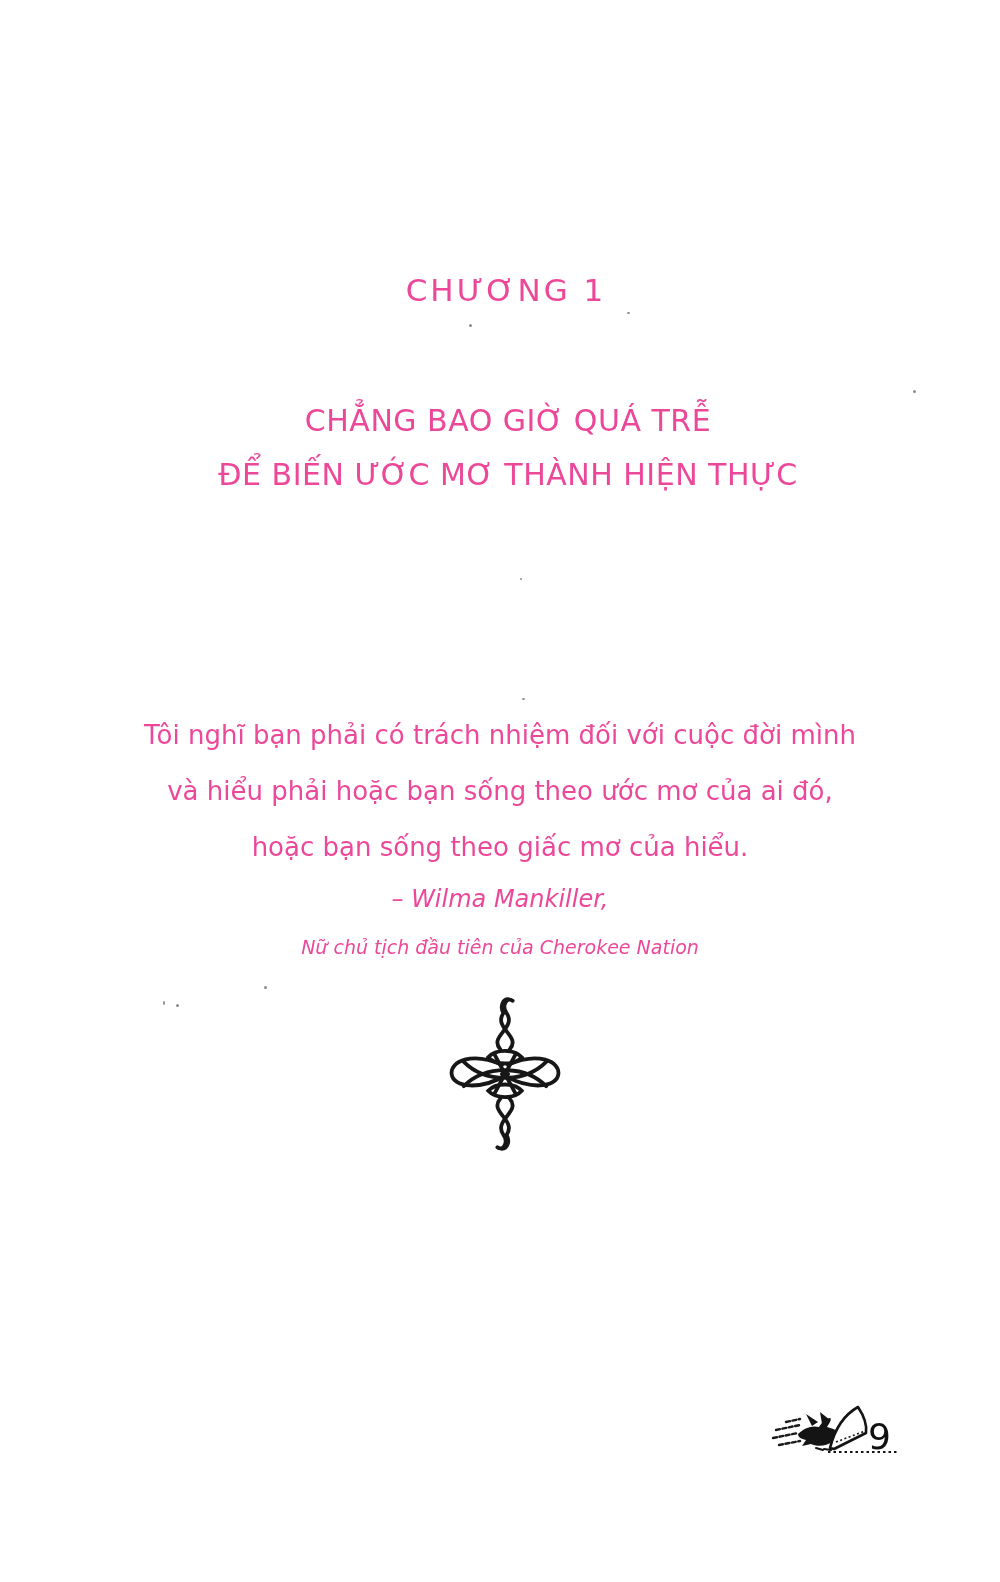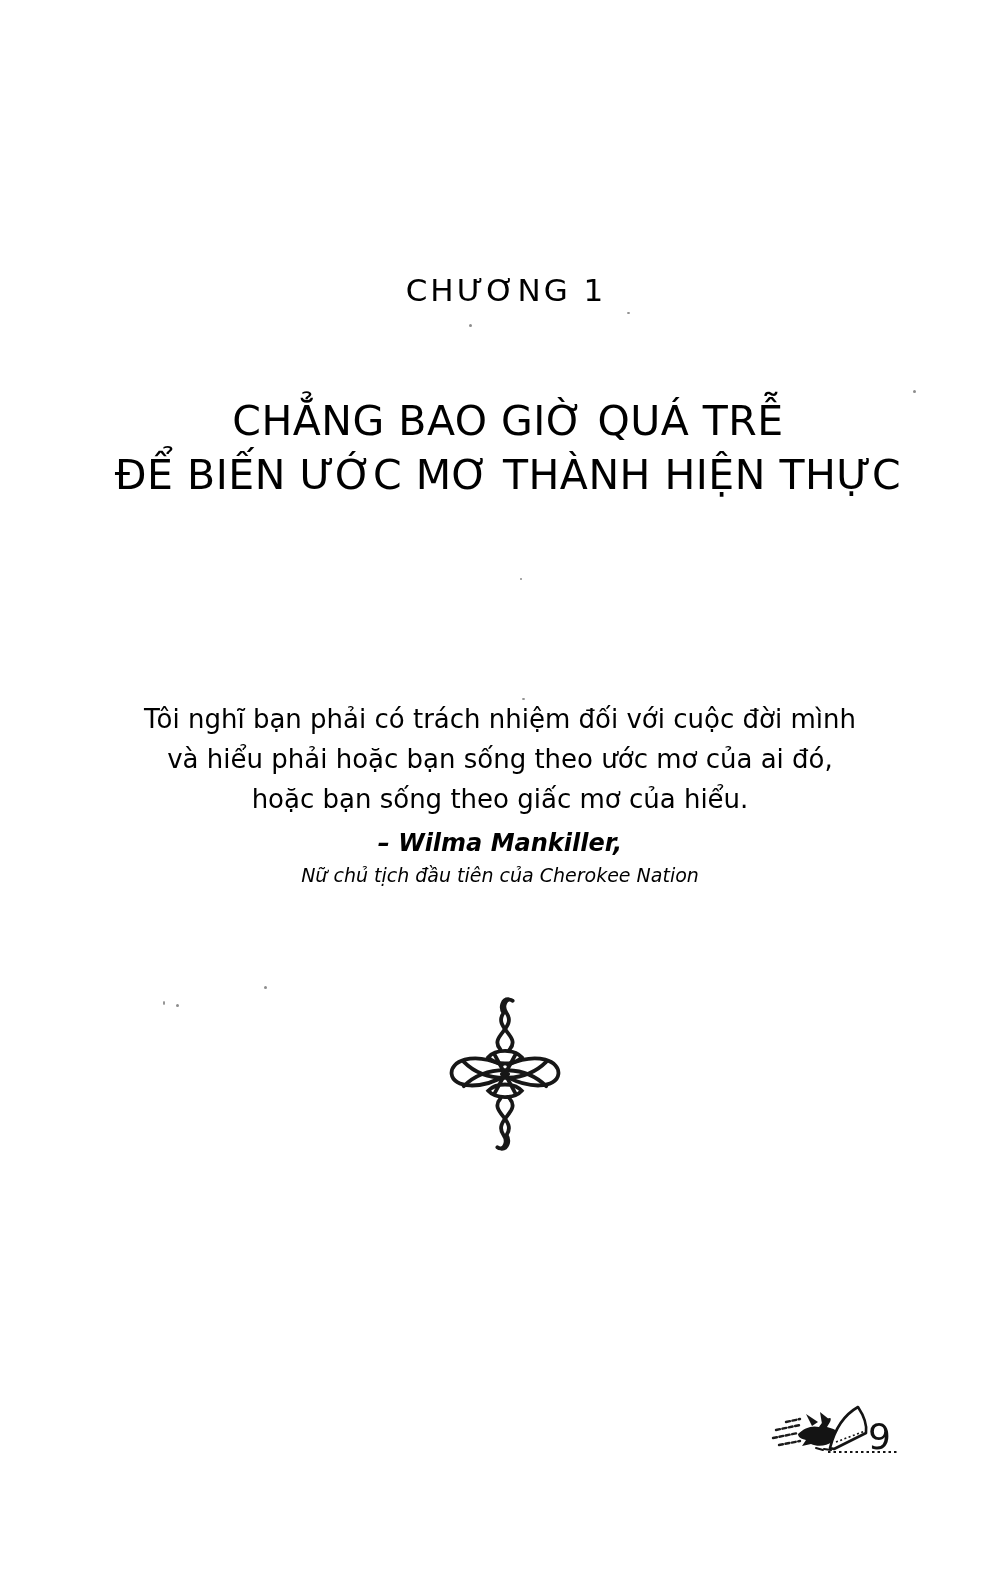--- a/index.html
+++ b/index.html
@@ -2,64 +2,63 @@
 <html><head>
 <meta charset="utf-8">
 <style>
   * { box-sizing: border-box; }
   html, body { margin: 0; padding: 0; background: #ffffff; }
   .book-page {
     position: relative;
     width: 1000px;
     height: 1582px;
     background: #ffffff;
-    color: #000000;
+    color: #ec4899;
     font-family: "DejaVu Sans", "Liberation Sans", sans-serif;
     overflow: hidden;
   }
   .chapter-label {
     position: absolute;
     top: 272px;
     left: 6px;
     width: 100%;
     text-align: center;
     font-size: 31px;
     letter-spacing: 3px;
     font-weight: 400;
   }
   .chapter-title {
     position: absolute;
     top: 394px;
     left: 0;
     width: 100%;
     margin: 0;
     text-align: center;
-    font-size: 41px;
+    font-size: 30px;
     line-height: 54px;
     font-weight: 400;
     letter-spacing: 0.5px;
     padding-left: 16px;
   }
   .chapter-title .title-line { display: block; }
   .epigraph {
     position: absolute;
     top: 699px;
     left: 0;
     width: 100%;
     text-align: center;
     font-size: 26px;
     line-height: 40px;
   }
-  .epigraph p { margin: 0; }
+  .epigraph p { margin: 16px; }
   .epigraph .attribution {
     margin-top: 8px;
     font-style: italic;
     font-size: 24px;
     line-height: 32px;
-    font-weight: bold;
   }
   .epigraph .attribution-title {
     font-style: italic;
     font-size: 19px;
     line-height: 32px;
   }
   .ornament {
     position: absolute;
     top: 986px;
     left: 0;

